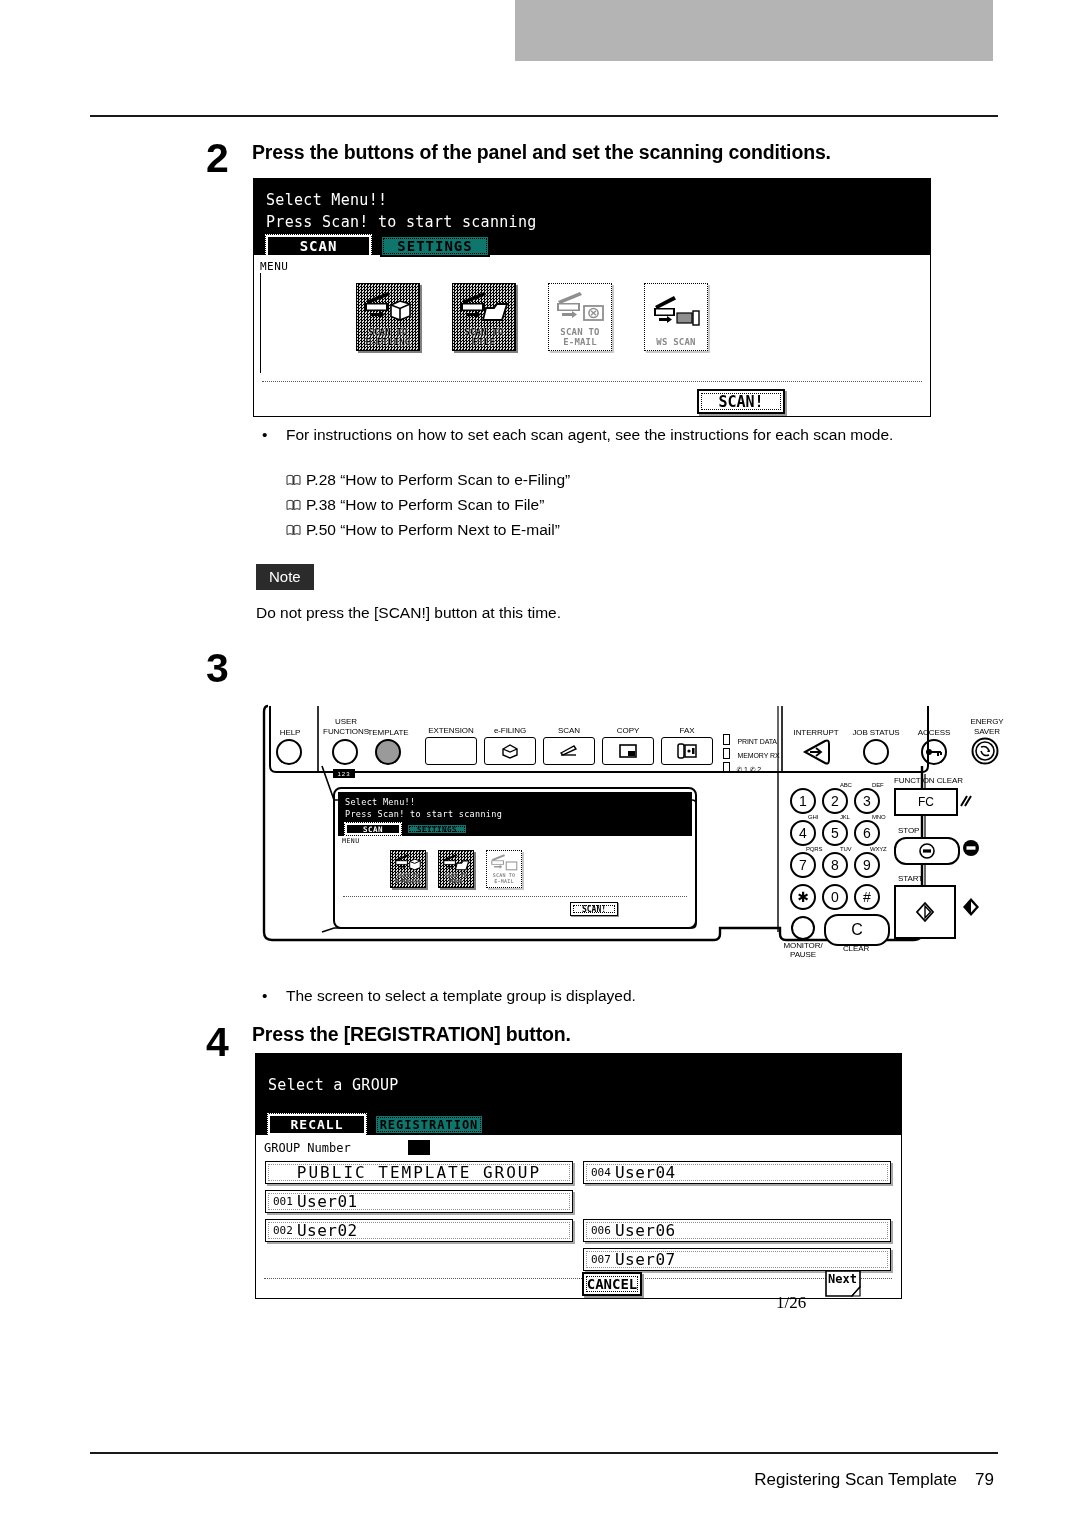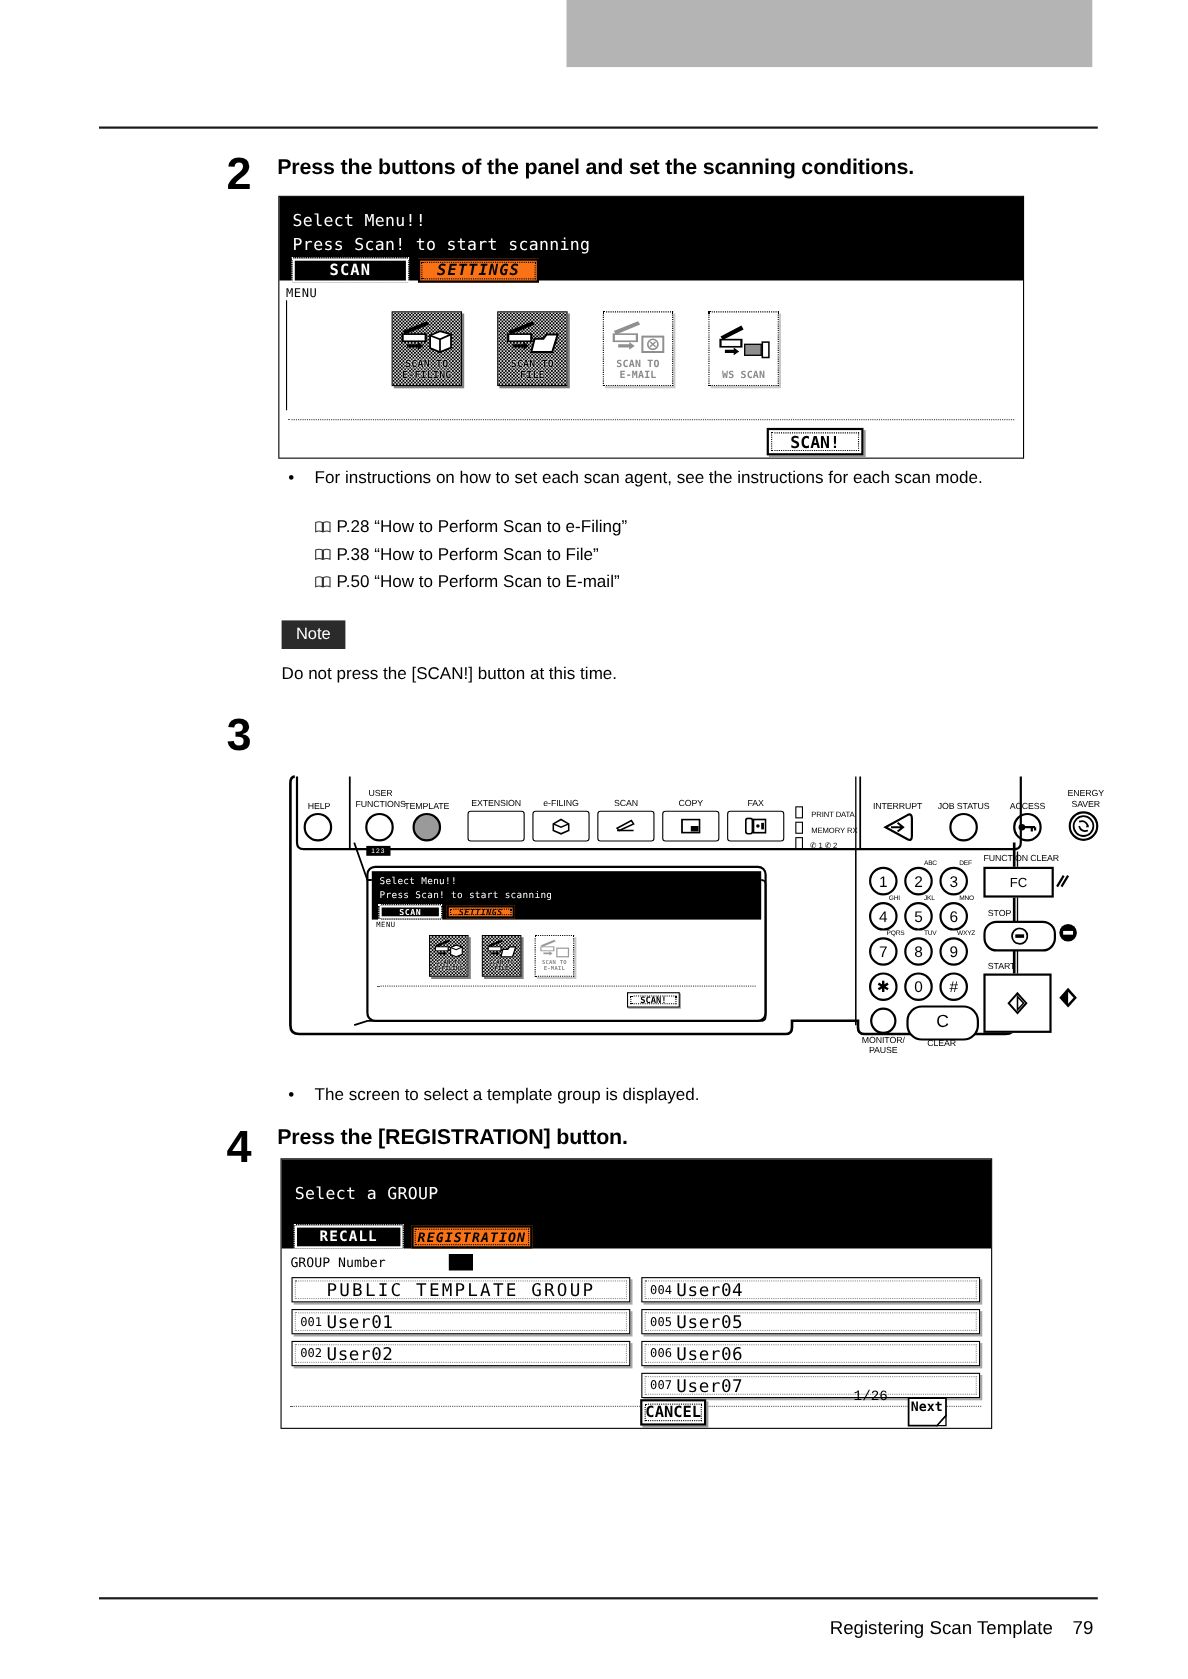--- a/index.html
+++ b/index.html
@@ -51,21 +51,21 @@
   .lcd-header{background:#000;color:#fff;position:relative;}
   .lcd-line{position:absolute;white-space:pre;font-size:15px;letter-spacing:0.3px;}
 
   
   .tab{
     position:absolute;box-sizing:border-box;
     display:flex;align-items:center;justify-content:center;
     font-weight:bold;letter-spacing:1px;
   }
   .tab-sel{background:#000;color:#fff;border:2px solid #fff;outline:1px dotted #fff;}
-  .tab-unsel{background:#f97316;color:#000;border:2px solid #000;outline:1px dotted #000;outline-offset:-4px;font-style:italic;}
+  .tab-unsel{background:#0f766e;color:#000;border:2px solid #000;outline:1px dotted #000;outline-offset:-4px;}
 
   .menu-label{position:absolute;font-size:11px;letter-spacing:0.5px;}
 
   
   .tile{
     position:absolute;box-sizing:border-box;
     border:1px solid #000;
     display:flex;flex-direction:column;align-items:center;justify-content:flex-end;
   }
   .tile.on{
@@ -251,21 +251,21 @@
           <path d="M7.5 2.4 v8.2" stroke="#333" stroke-width="0.9"></path>
         </svg>
     </span><span>P.38 “How to Perform Scan to File”</span>
   </div>
   <div class="ref" style="left:286px;top:519px;">
     <span class="bookicon">
       <svg width="15" height="12" viewBox="0 0 15 12">
           <path d="M1 2 q3 -1.4 6 0 v8.4 q-3 -1.4 -6 0 Z M14 2 q-3 -1.4 -6 0 v8.4 q3 -1.4 6 0 Z" fill="none" stroke="#333" stroke-width="1"></path>
           <path d="M7.5 2.4 v8.2" stroke="#333" stroke-width="0.9"></path>
         </svg>
-    </span><span>P.50 “How to Perform Scan to E-mail”</span>
+    </span><span>P.50 “How to Perform Next to E-mail”</span>
   </div>
 
   <div class="note-badge" style="left:256px;top:564px;">Note</div>
   <div class="note-text" style="left:256px;top:604px;">Do not press the [SCAN!] button at this time.</div>
 
   <div class="step-num" style="left:206px;top:648px;">3</div>
 
   <div class="cp" style="left:262px;top:704px;width:672px;height:268px;">
     <svg width="672" height="268" viewBox="0 0 672 268" style="position:absolute;left:0;top:0;">
 
@@ -575,39 +575,35 @@
     </div>
     <div class="grow" style="left:9px;top:165px;width:308px;height:23px;">
       <span class="gnum">002</span>
       <span class="gname">User02</span>
     </div>
 
     <div class="grow" style="left:327px;top:107px;width:308px;height:23px;">
       <span class="gnum">004</span>
       <span class="gname">User04</span>
     </div>
-    <div class="grow" style="left:327px;top:136px;width:308px;height:23px;">
-      <span class="gnum">005</span>
-      <span class="gname">User05</span>
-    </div>
     <div class="grow" style="left:327px;top:165px;width:308px;height:23px;">
       <span class="gnum">006</span>
       <span class="gname">User06</span>
     </div>
     <div class="grow" style="left:327px;top:194px;width:308px;height:23px;">
       <span class="gnum">007</span>
       <span class="gname">User07</span>
     </div>
 
     <div class="divider-dot" style="left:8px;top:224px;width:628px;"></div>
 
     <div class="btn" style="left:326px;top:218px;width:60px;height:24px;font-size:14px;">
       <span>CANCEL</span>
     </div>
-    <div style="position:absolute;left:520px;top:208px;font-size:13px;font-family:Liberation Mono, monospace;">1/26</div>
+    <div style="position:absolute;left:520px;top:239px;font-size:17px;font-family:Liberation Serif, serif;">1/26</div>
     <div style="position:absolute;left:568px;top:216px;width:44px;height:26px;">
       <svg width="44" height="28" viewBox="0 0 44 28" style="position:absolute;left:0;top:0;">
         <path d="M2 1 h34 v16 l-8 9 H2 Z" fill="#fff" stroke="#000" stroke-width="1.6"></path>
         <path d="M36 17 l-8 9 h8 z" fill="#fff" stroke="#000" stroke-width="1.2"></path>
       </svg>
       <span style="position:absolute;left:4px;top:2px;font-size:12px;font-weight:bold;font-family:'DejaVu Sans Mono',monospace;">Next</span>
     </div>
   </div>
 
   <div class="footrule"></div>

